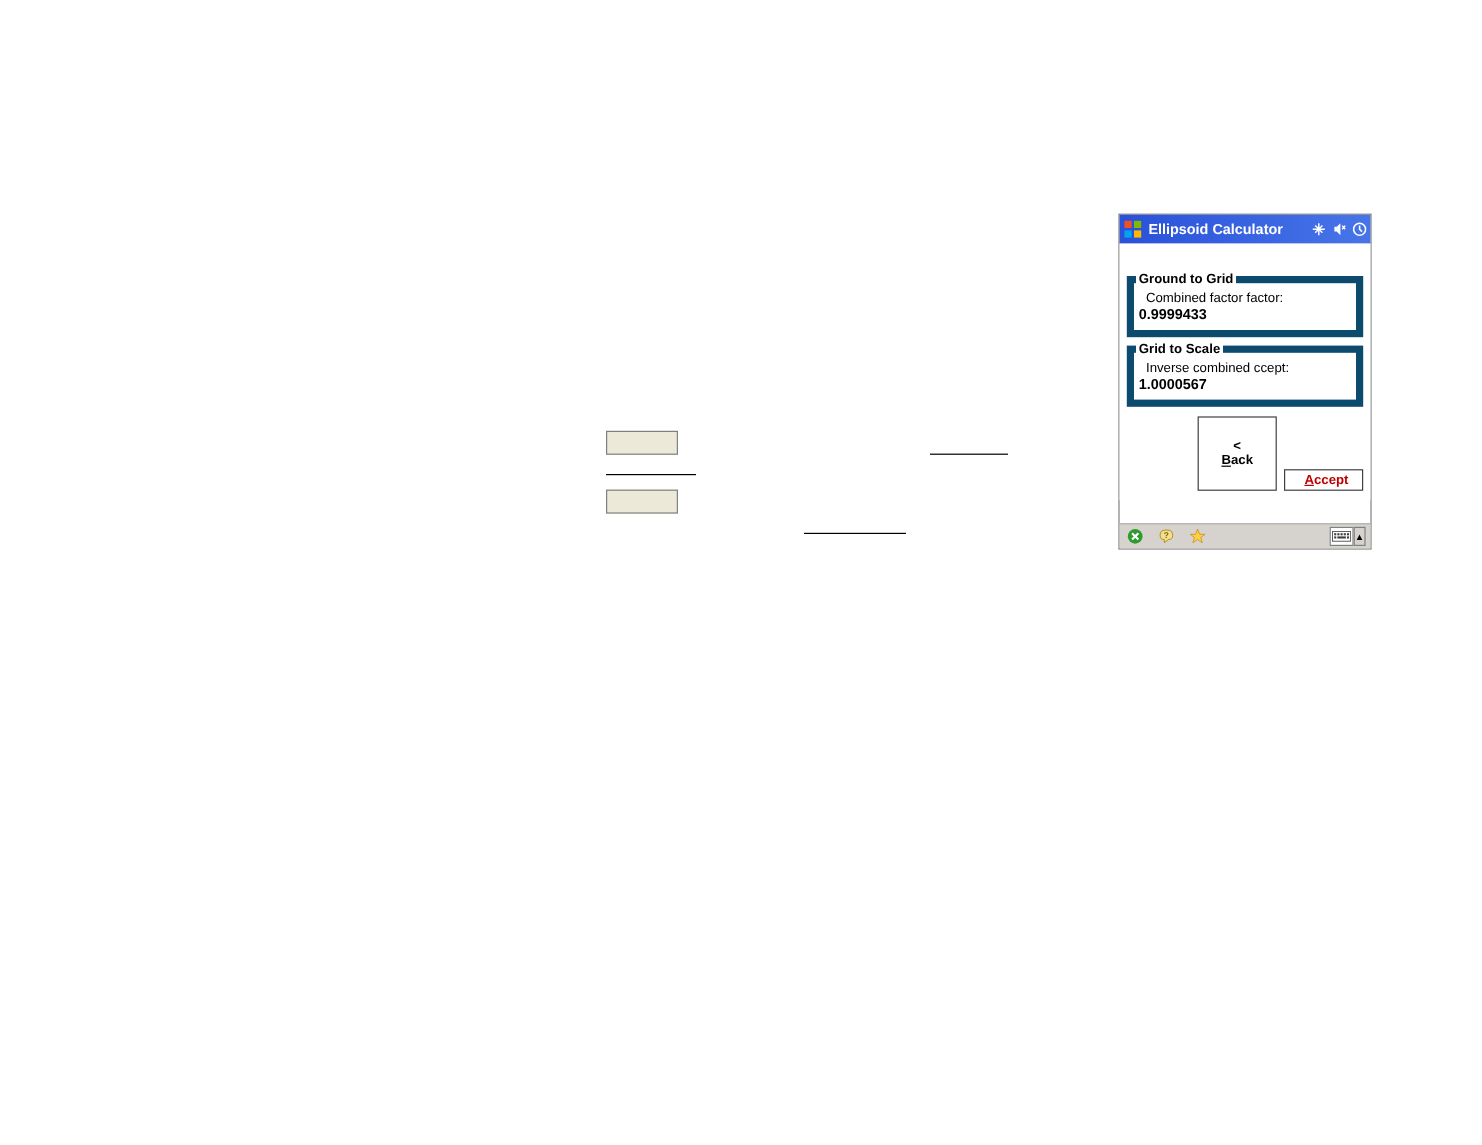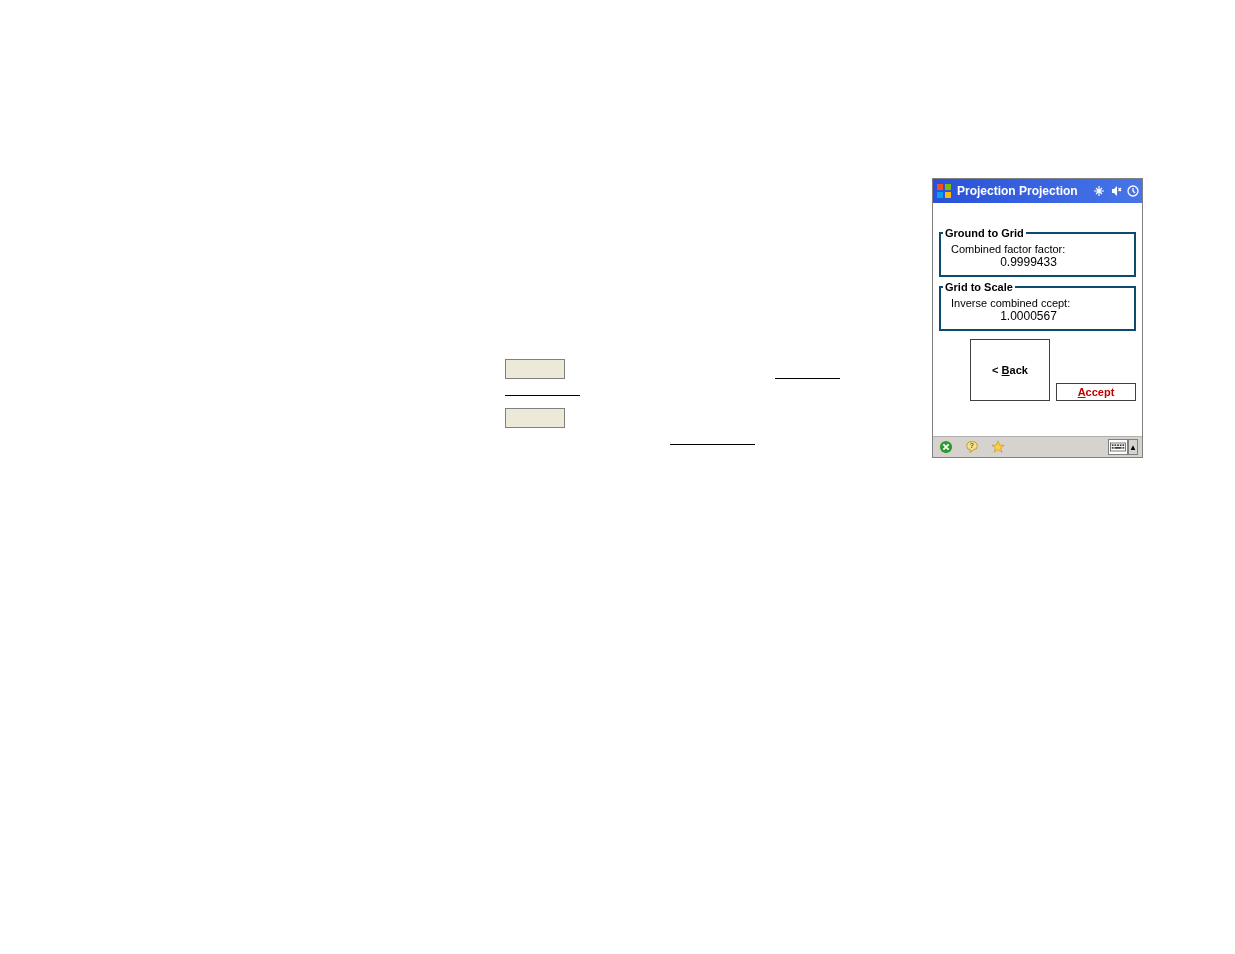--- a/index.html
+++ b/index.html
@@ -106,60 +106,60 @@
       text-align: right;
       padding-right: 22px;
       color: #000;
     }
     
     .spacer {
       height: 6px;
     }
     
     fieldset.group-box {
-      border: 2px solid #0c4a6e;
+      border: 6px solid #0c4a6e;
       margin: 4px 0;
       padding: 4px 4px 6px 4px;
       position: relative;
     }
     
     fieldset.group-box legend {
       font-size: 11px;
       font-weight: bold;
       padding: 0 2px;
       background: #ffffff;
       margin-left: -2px;
     }
     
     .group-label {
       font-size: 11px;
       padding-left: 6px;
     }
     
     .group-value {
       font-size: 12px;
-      font-weight: normal;
-      text-align: center;
+      font-weight: bold;
+      text-align: left;
       padding-right: 18px;
     }
     
     .button-row {
       display: flex;
       justify-content: flex-end;
       gap: 6px;
       margin-top: 8px;
       padding: 0 0 4px 0;
     }
     
     .pda-button {
       border: 1px solid #404040;
       background: #ffffff;
       font-size: 11px;
       padding: 2px 16px;
-      width: 80px;
+      width: 66px;
       text-align: center;
       cursor: pointer;
       font-family: Tahoma, Arial, sans-serif;
     }
     
     .pda-button .underline {
       text-decoration: underline;
     }
     
     .pda-button.accent {
@@ -234,21 +234,21 @@
 
   <div class="pda-titlebar">
     <div class="start-icon">
       <svg viewBox="0 0 16 16">
         <rect x="1" y="1" width="6" height="6" fill="#f25022"></rect>
         <rect x="9" y="1" width="6" height="6" fill="#7fba00"></rect>
         <rect x="1" y="9" width="6" height="6" fill="#00a4ef"></rect>
         <rect x="9" y="9" width="6" height="6" fill="#ffb900"></rect>
       </svg>
     </div>
-    <div class="pda-title">Projection Projection</div>
+    <div class="pda-title">Ellipsoid Calculator</div>
     <div class="title-icons">
       <div class="title-icon">
         <svg viewBox="0 0 12 12" width="12" height="12">
             <path d="M6 1 L6 11 M1 6 L11 6 M3 3 L9 9 M9 3 L3 9" stroke="#fff" stroke-width="1.2"></path>
           </svg>
       </div>
       <div class="title-icon">
         <svg viewBox="0 0 12 12" width="12" height="12">
             <path d="M2 4 L4 4 L7 1 L7 11 L4 8 L2 8 Z" fill="#fff"></path>
             <path d="M8.5 3 L11 6 M11 3 L8.5 6" stroke="#fff" stroke-width="1.2"></path>

